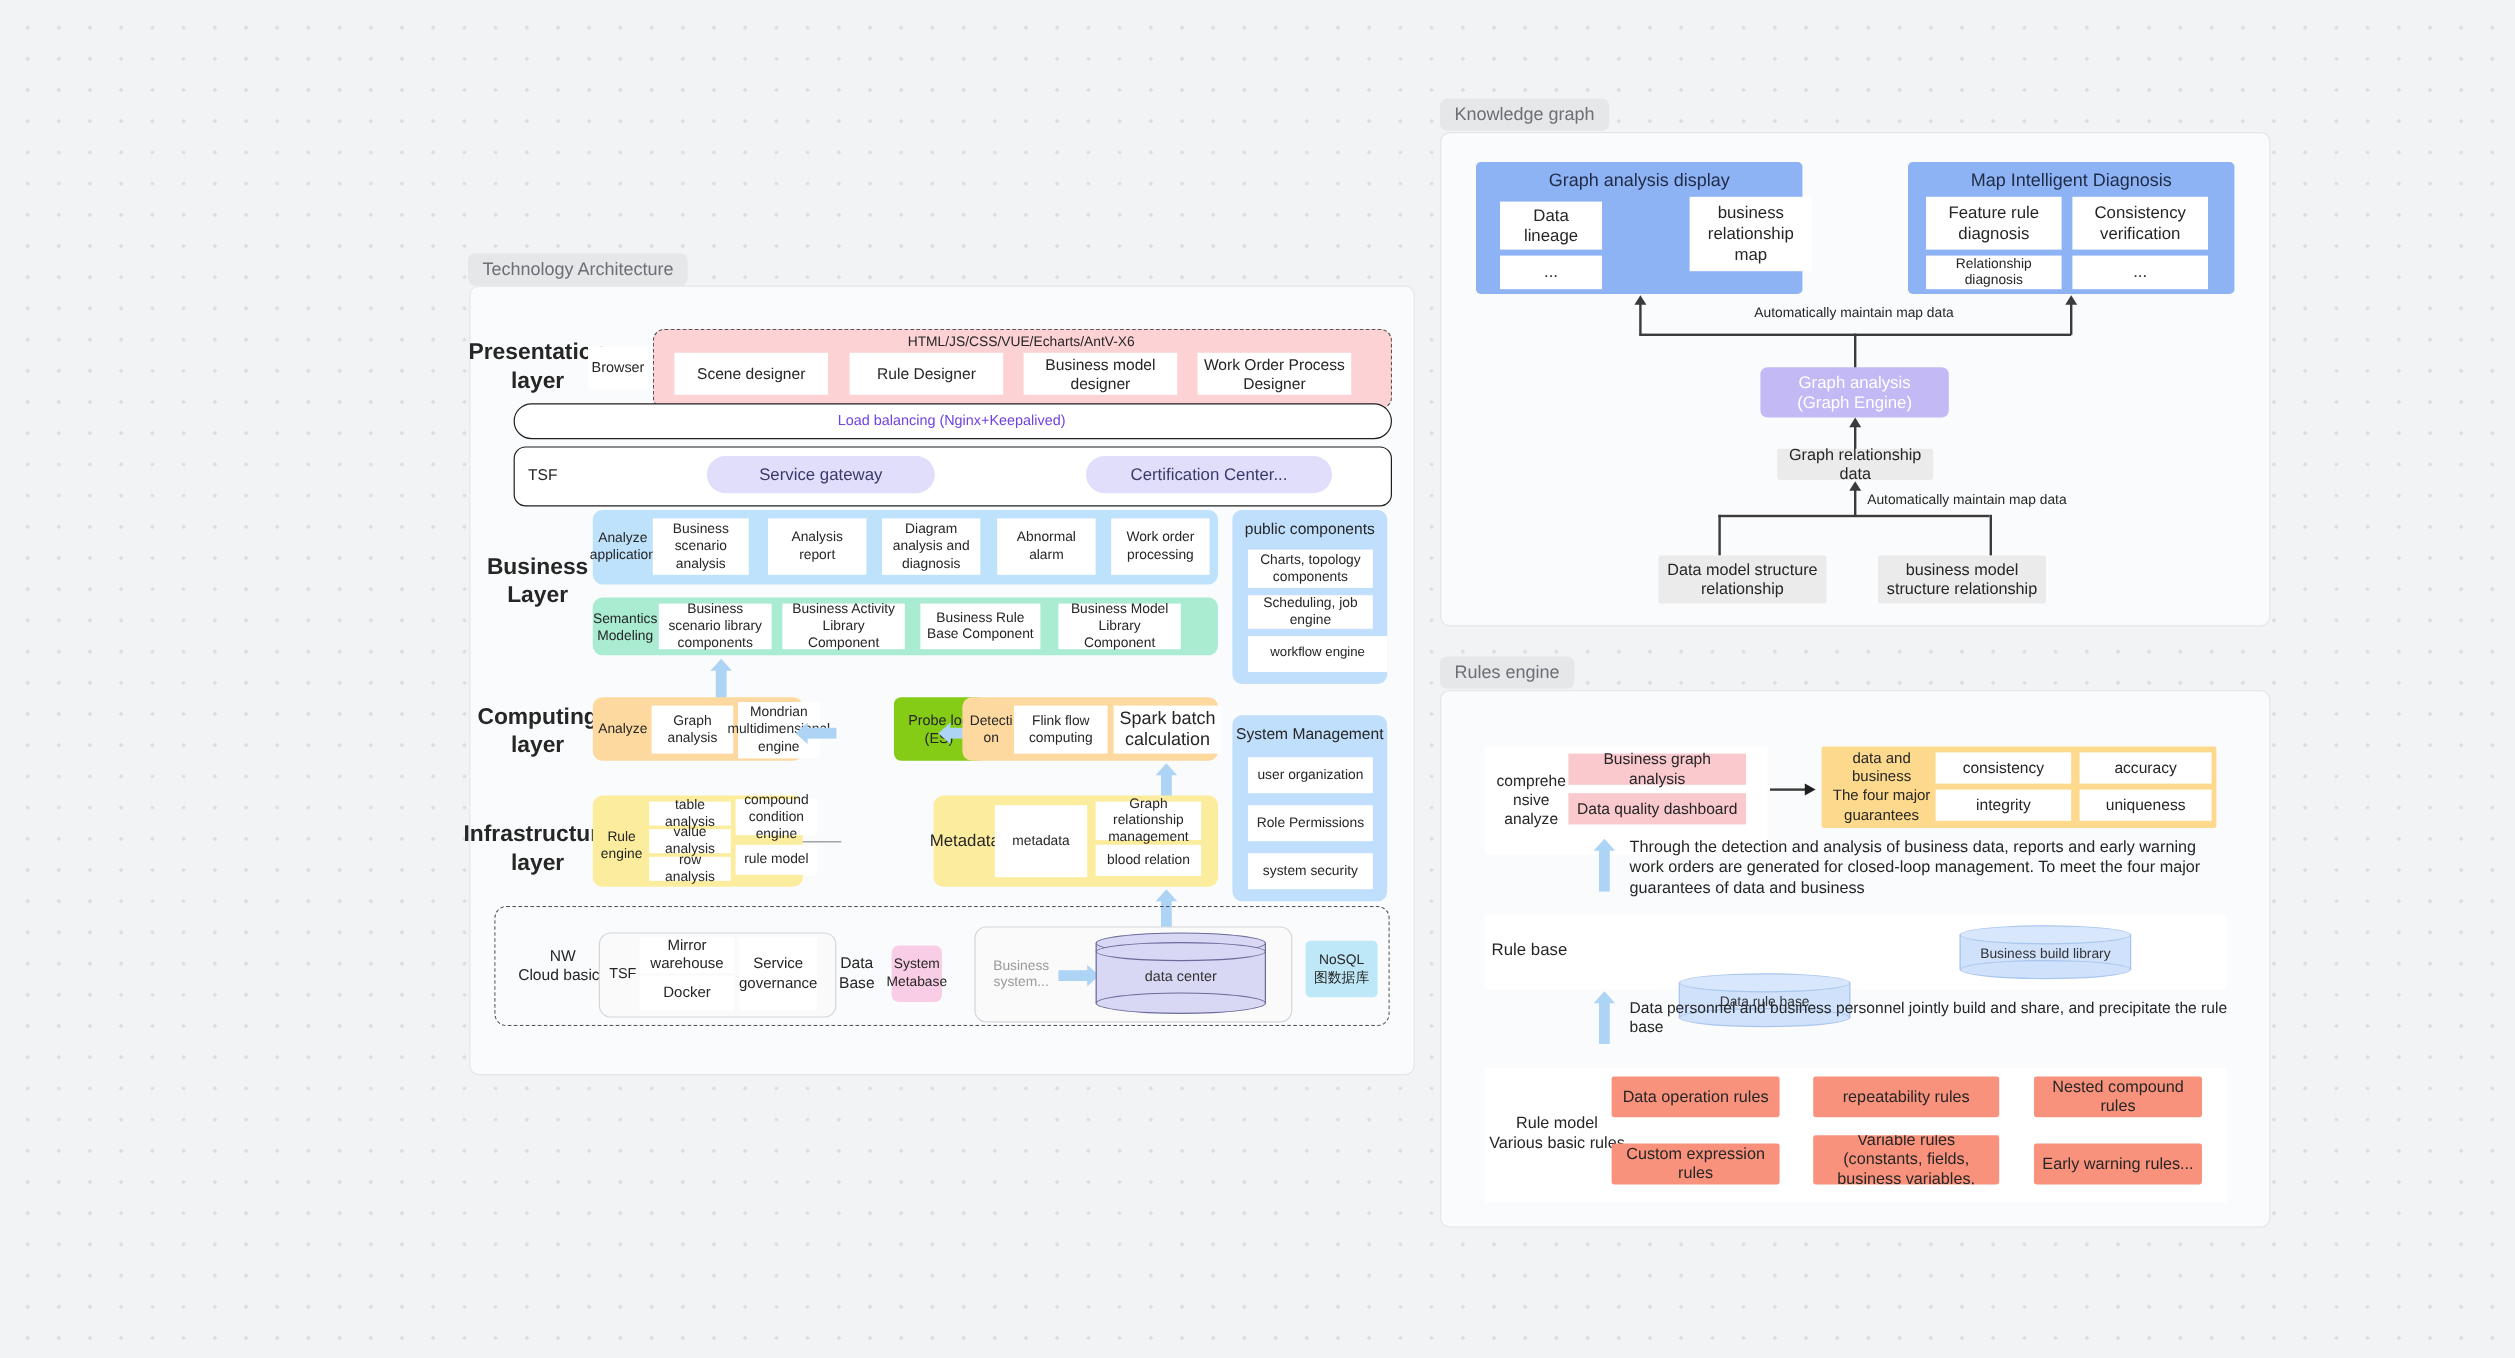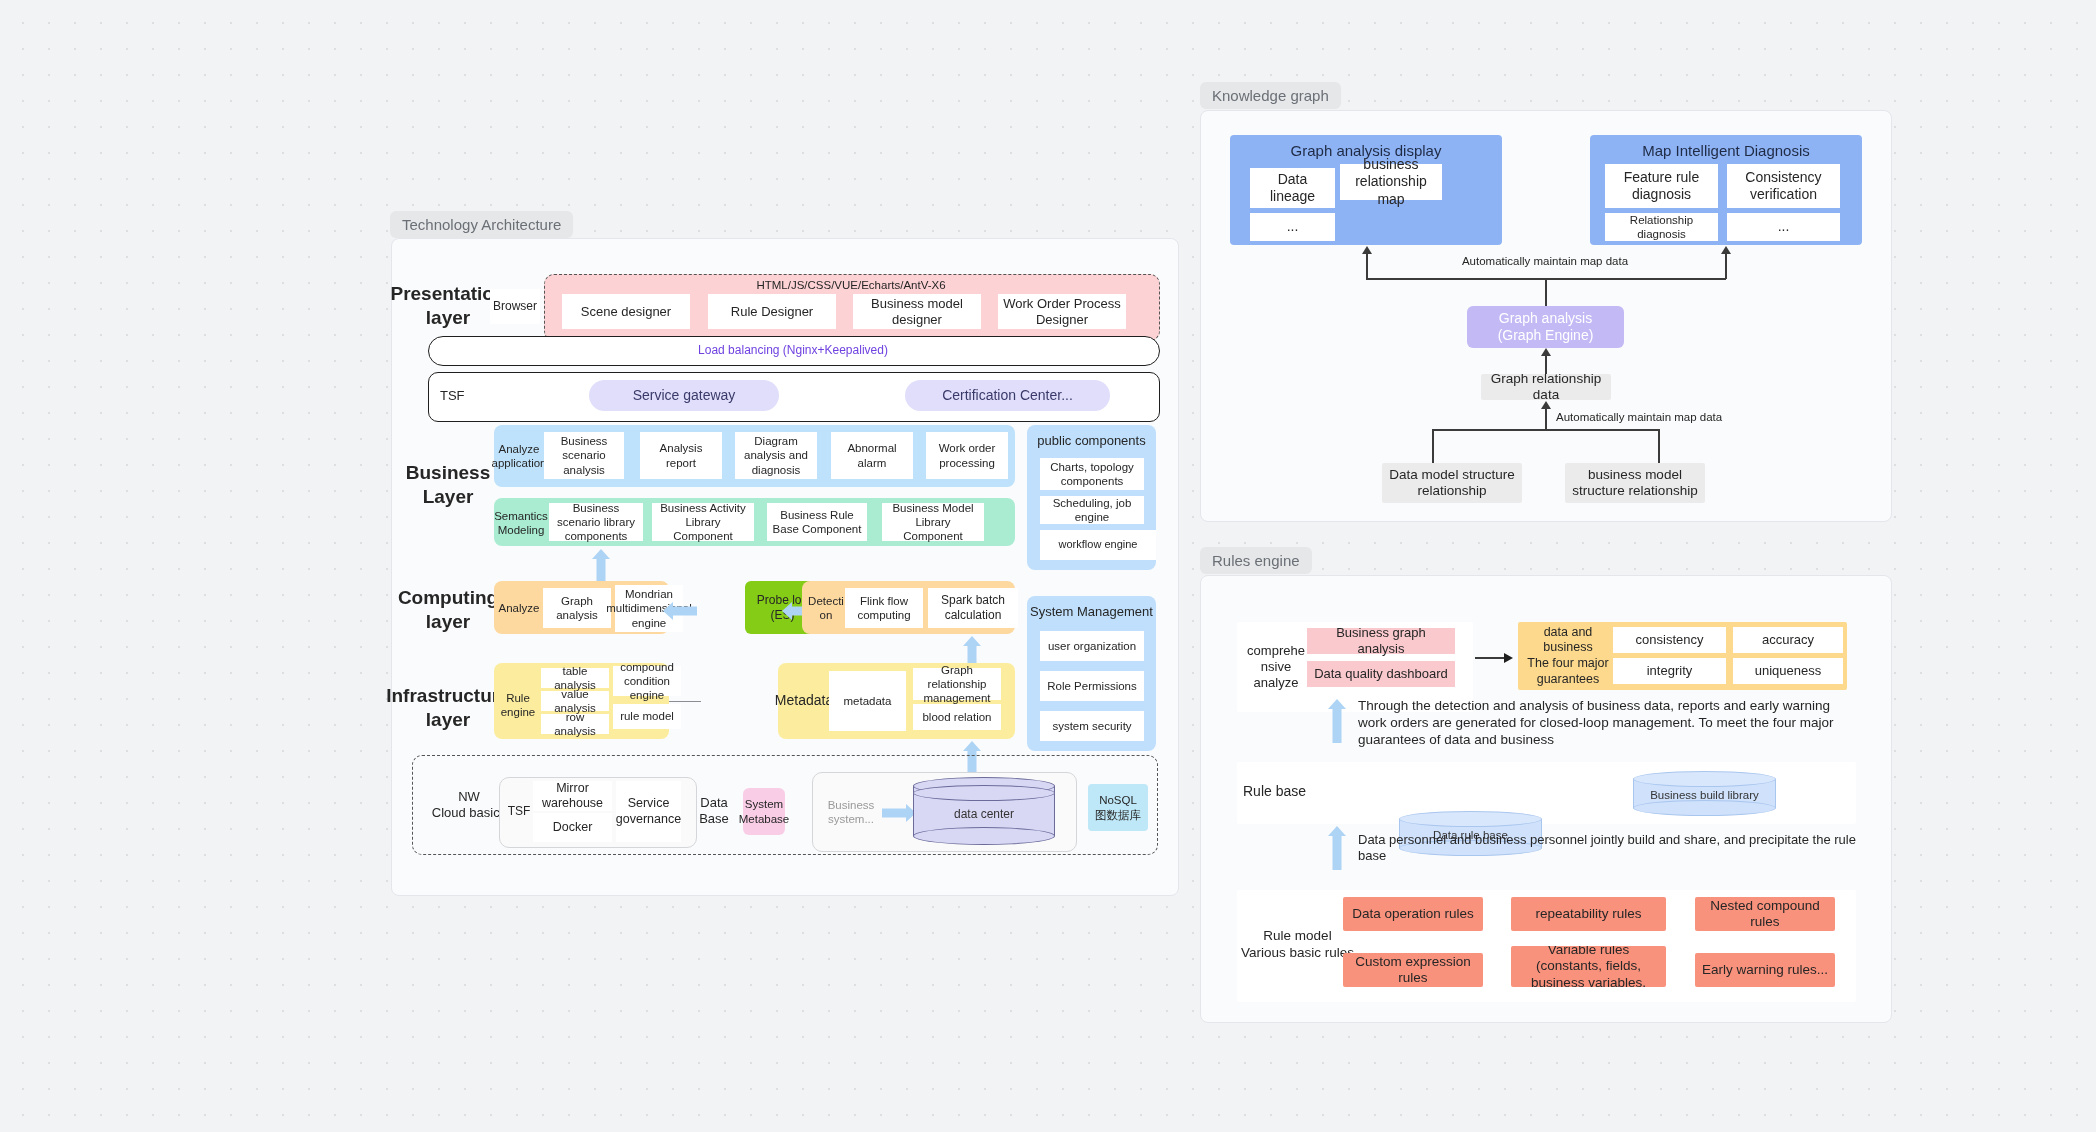--- a/index.html
+++ b/index.html
@@ -188,21 +188,21 @@
 <div class="larrow" style="left:663px;top:601px;width:34px;height:19px;"></div>
 <div class="box orange-dark" style="left:708px;top:581px;width:75px;height:53px;font-size:12px;">Probe log (ES)</div>
 <div class="larrow" style="left:782px;top:601px;width:34px;height:19px;"></div>
 
 <div class="orange-band" style="position:absolute;left:802px;top:581px;width:213px;height:53px;"></div>
 <div class="lbl" style="left:804px;top:592px;width:44px;height:32px;font-size:11.5px;flex-direction:column;">
   <span>Detecti</span>
   <span>on</span>
 </div>
 <div class="box white" style="left:845px;top:588px;width:78px;height:40px;font-size:11.5px;">Flink flow computing</div>
-<div class="box white" style="left:928px;top:588px;width:90px;height:40px;font-size:12px;">Spark batch calculation</div>
+<div class="box white" style="left:928px;top:588px;width:90px;height:40px;font-size:15px;">Spark batch calculation</div>
 
 <div class="uarrow" style="left:961px;top:636px;width:22px;height:34px;"></div>
 
 <div class="yellow-band" style="position:absolute;left:494px;top:663px;width:175px;height:76px;"></div>
 <div class="lbl" style="left:496px;top:689px;width:44px;height:32px;font-size:11.5px;flex-direction:column;">
   <span>Rule</span>
   <span>engine</span>
 </div>
 <div class="box white" style="left:541px;top:668px;width:68px;height:20px;font-size:11.5px;">table analysis</div>
 <div class="box white" style="left:613px;top:666px;width:68px;height:30px;font-size:11.5px;">compound condition engine</div>
@@ -262,21 +262,21 @@
   <span>NoSQL</span>
   <span>图数据库</span>
 </div>
 
 <div class="panel-tag" style="left:1200px;top:82px;">Knowledge graph</div>
 <div class="panel" style="left:1200px;top:110px;width:690px;height:410px;"></div>
 
 <div class="kg-card" style="position:absolute;left:1230px;top:135px;width:272px;height:110px;"></div>
 <div class="kg-title" style="left:1230px;top:142px;width:272px;">Graph analysis display</div>
 <div class="box white" style="left:1250px;top:168px;width:85px;height:40px;font-size:14px;">Data lineage</div>
-<div class="box white" style="left:1340px;top:164px;width:102px;height:36px;font-size:14px;">business relationship map</div>
+<div class="box white" style="left:1408px;top:164px;width:102px;height:62px;font-size:14px;">business relationship map</div>
 <div class="box white" style="left:1250px;top:213px;width:85px;height:28px;font-size:14px;">...</div>
 
 <div class="kg-card" style="position:absolute;left:1590px;top:135px;width:272px;height:110px;"></div>
 <div class="kg-title" style="left:1590px;top:142px;width:272px;">Map Intelligent Diagnosis</div>
 <div class="box white" style="left:1605px;top:164px;width:113px;height:44px;font-size:14px;">Feature rule diagnosis</div>
 <div class="box white" style="left:1727px;top:164px;width:113px;height:44px;font-size:14px;">Consistency verification</div>
 <div class="box white" style="left:1605px;top:213px;width:113px;height:28px;font-size:11.5px;">Relationship diagnosis</div>
 <div class="box white" style="left:1727px;top:213px;width:113px;height:28px;font-size:14px;">...</div>
 
 <div class="hline-blk" style="left:1366px;top:278px;width:360px;"></div>

